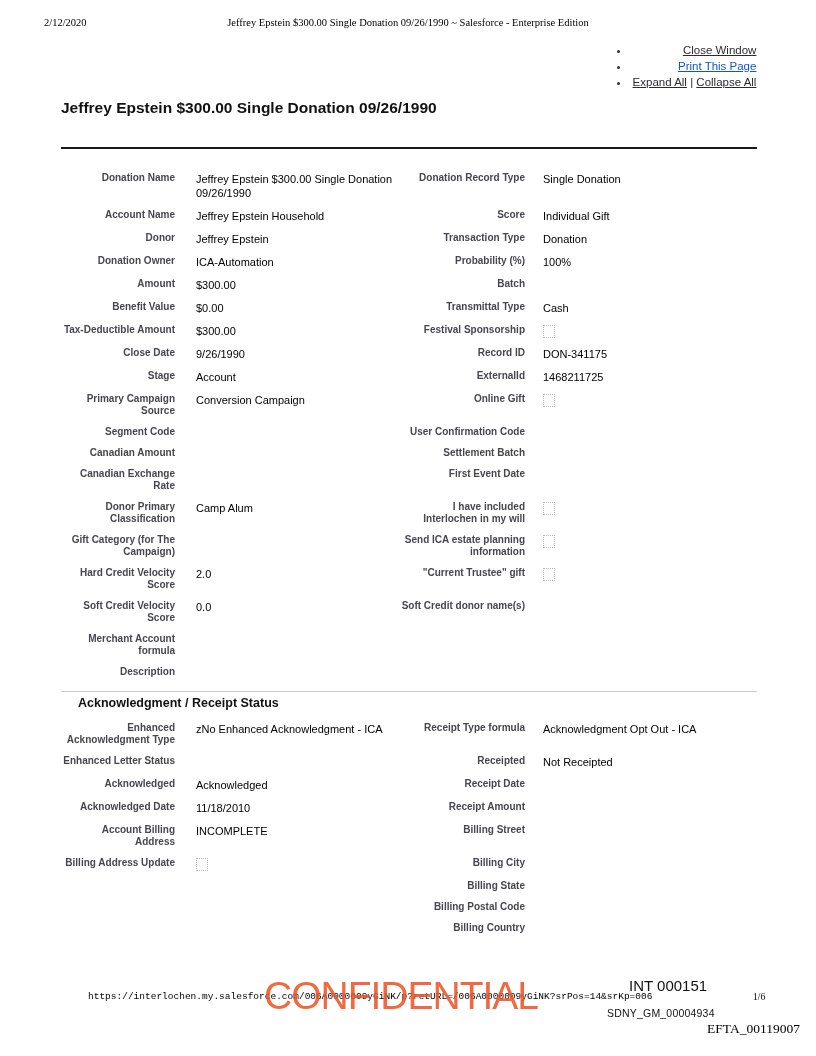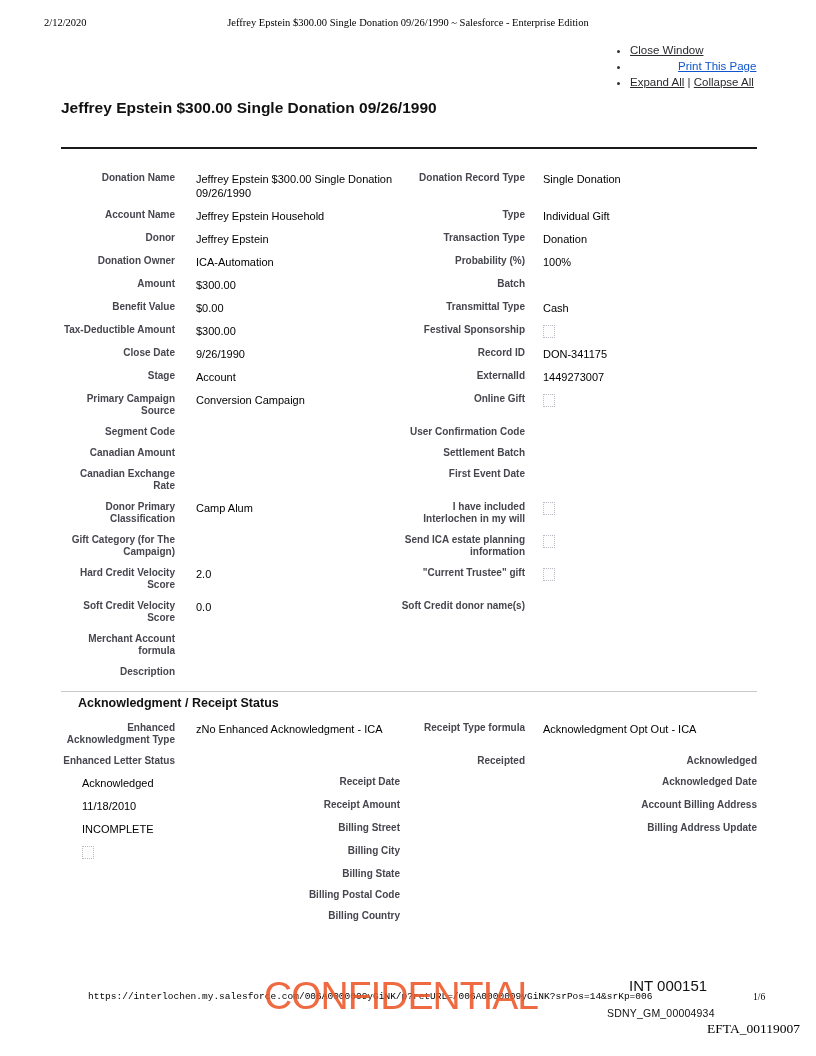--- a/index.html
+++ b/index.html
@@ -8,21 +8,21 @@
     overflow:hidden;font-family:"Liberation Sans",sans-serif;color:#000;
   }
   
   .pg-header{position:absolute;top:17px;left:0;width:768px;height:14px;
     font-family:"Liberation Serif",serif;font-size:10.5px;color:#000;}
   .pg-header .date{position:absolute;left:44px;top:0;}
   .pg-header .doctitle{position:absolute;left:0;width:816px;text-align:center;top:0;}
   
   .links{position:absolute;left:612px;top:44px;margin:0;padding:0 0 0 18px;
     list-style:disc outside;font-size:11.5px;color:#333;}
-  .links li{margin:0 0 3px 0;line-height:13px;}
+  .links li{margin:0 0 3px 0;line-height:13px;text-align:right;}
   .links a{color:#2b2b2f;text-decoration:underline;cursor:pointer;}
   .links a.blue{color:#1155CC;margin-left:48px;}
   .links .sep{color:#2b2b2f;}
   
   h1.page-title{position:absolute;left:61px;top:99px;margin:0;
     font-size:15.5px;font-weight:bold;color:#111;}
   
   .content{position:absolute;left:61px;top:147px;width:696px;}
   .detail{display:grid;grid-template-columns:114px 225px 125px 232px;}
   .detail-main{border-top:2px solid #1a1a1a;padding-top:18px;}
@@ -63,21 +63,21 @@
 <h1 class="page-title">Jeffrey Epstein $300.00 Single Donation 09/26/1990</h1>
 
 <div class="content">
   <div class="detail detail-main" id="detail-grid">
       <div class="cell label">Donation Name</div>
       <div class="cell value">Jeffrey Epstein $300.00 Single Donation 09/26/1990</div>
       <div class="cell label">Donation Record Type</div>
       <div class="cell value">Single Donation</div>
       <div class="cell label">Account Name</div>
       <div class="cell value">Jeffrey Epstein Household</div>
-      <div class="cell label">Type</div>
+      <div class="cell label">Score</div>
       <div class="cell value">Individual Gift</div>
       <div class="cell label">Donor</div>
       <div class="cell value">Jeffrey Epstein</div>
       <div class="cell label">Transaction Type</div>
       <div class="cell value">Donation</div>
       <div class="cell label">Donation Owner</div>
       <div class="cell value">ICA-Automation</div>
       <div class="cell label">Probability (%)</div>
       <div class="cell value">100%</div>
       <div class="cell label">Amount</div>
@@ -92,21 +92,21 @@
       <div class="cell value">$300.00</div>
       <div class="cell label">Festival Sponsorship</div>
       <div class="cell value"><div class="checkbox"></div></div>
       <div class="cell label">Close Date</div>
       <div class="cell value">9/26/1990</div>
       <div class="cell label">Record ID</div>
       <div class="cell value">DON-341175</div>
       <div class="cell label">Stage</div>
       <div class="cell value">Account</div>
       <div class="cell label">ExternalId</div>
-      <div class="cell value">1449273007</div>
+      <div class="cell value">1468211725</div>
       <div class="cell label">Primary Campaign Source</div>
       <div class="cell value">Conversion Campaign</div>
       <div class="cell label">Online Gift</div>
       <div class="cell value"><div class="checkbox"></div></div>
       <div class="cell label">Segment Code</div>
       <div class="cell value"></div>
       <div class="cell label">User Confirmation Code</div>
       <div class="cell value"></div>
       <div class="cell label">Canadian Amount</div>
       <div class="cell value"></div>
@@ -144,20 +144,21 @@
   <div class="ack-wrap">
     <h2 class="section-title">Acknowledgment / Receipt Status</h2>
     <div class="detail" id="ack-grid">
         <div class="cell label">Enhanced Acknowledgment Type</div>
         <div class="cell value">zNo Enhanced Acknowledgment - ICA</div>
         <div class="cell label">Receipt Type formula</div>
         <div class="cell value">Acknowledgment Opt Out - ICA</div>
         <div class="cell label">Enhanced Letter Status</div>
         <div class="cell value"></div>
         <div class="cell label">Receipted</div>
+        <div class="cell value">Not Receipted</div>
         <div class="cell label">Acknowledged</div>
         <div class="cell value">Acknowledged</div>
         <div class="cell label">Receipt Date</div>
         <div class="cell value"></div>
         <div class="cell label">Acknowledged Date</div>
         <div class="cell value">11/18/2010</div>
         <div class="cell label">Receipt Amount</div>
         <div class="cell value"></div>
         <div class="cell label">Account Billing Address</div>
         <div class="cell value">INCOMPLETE</div>

